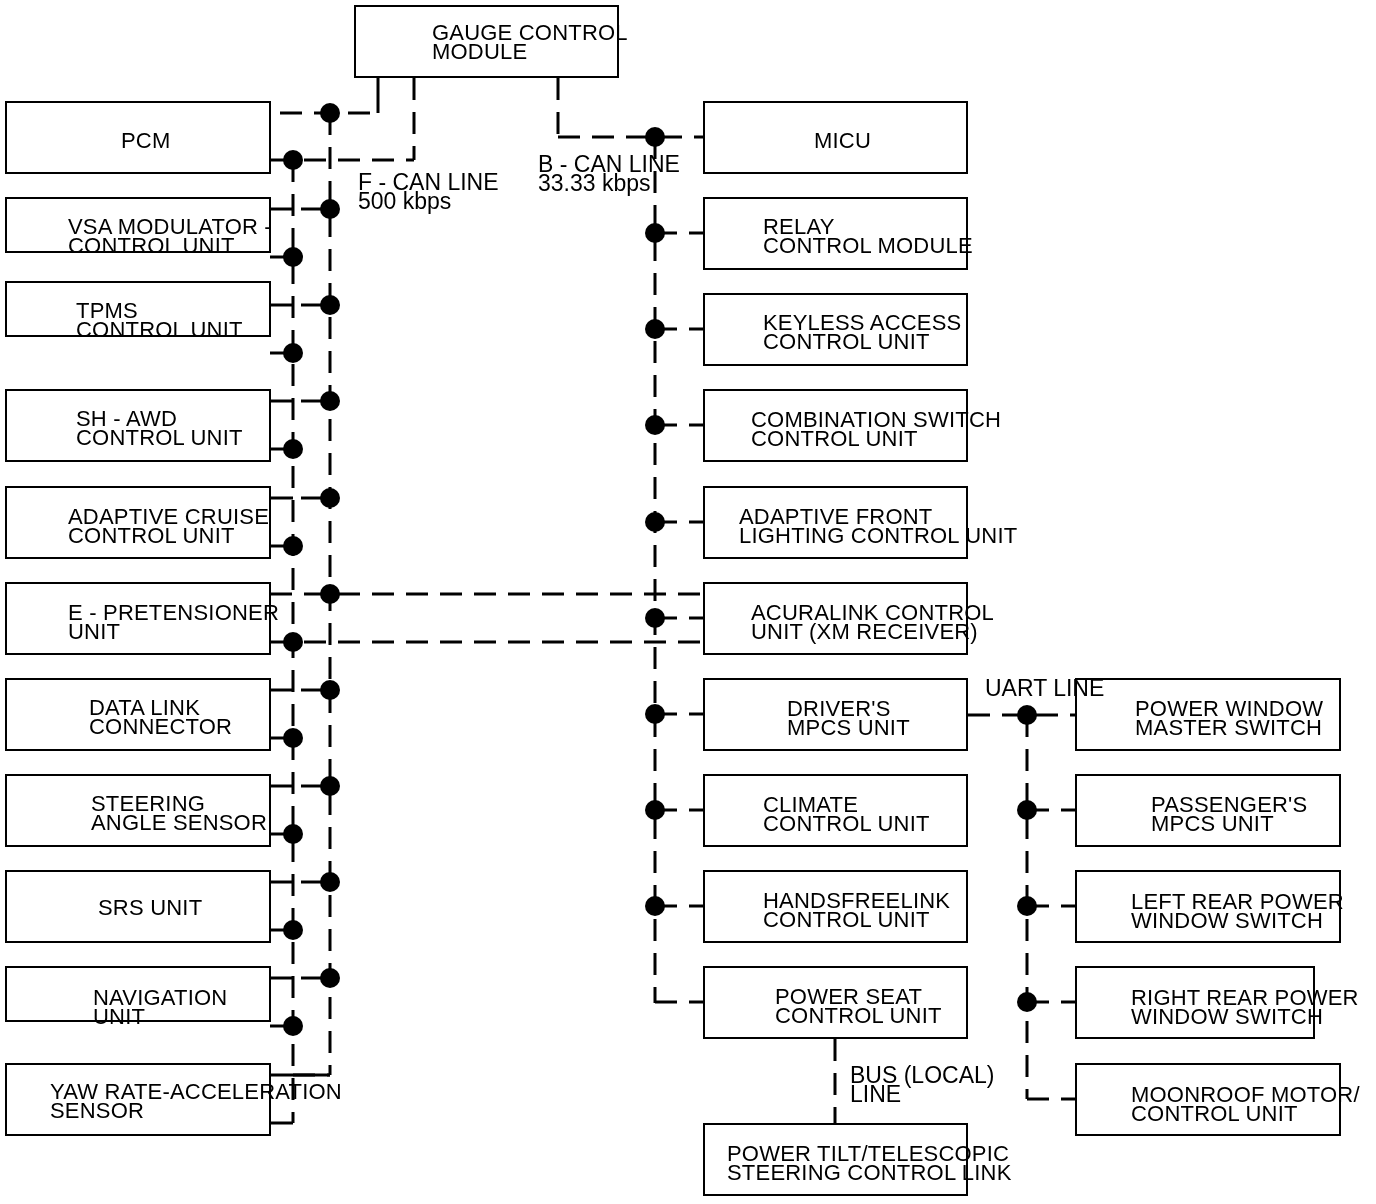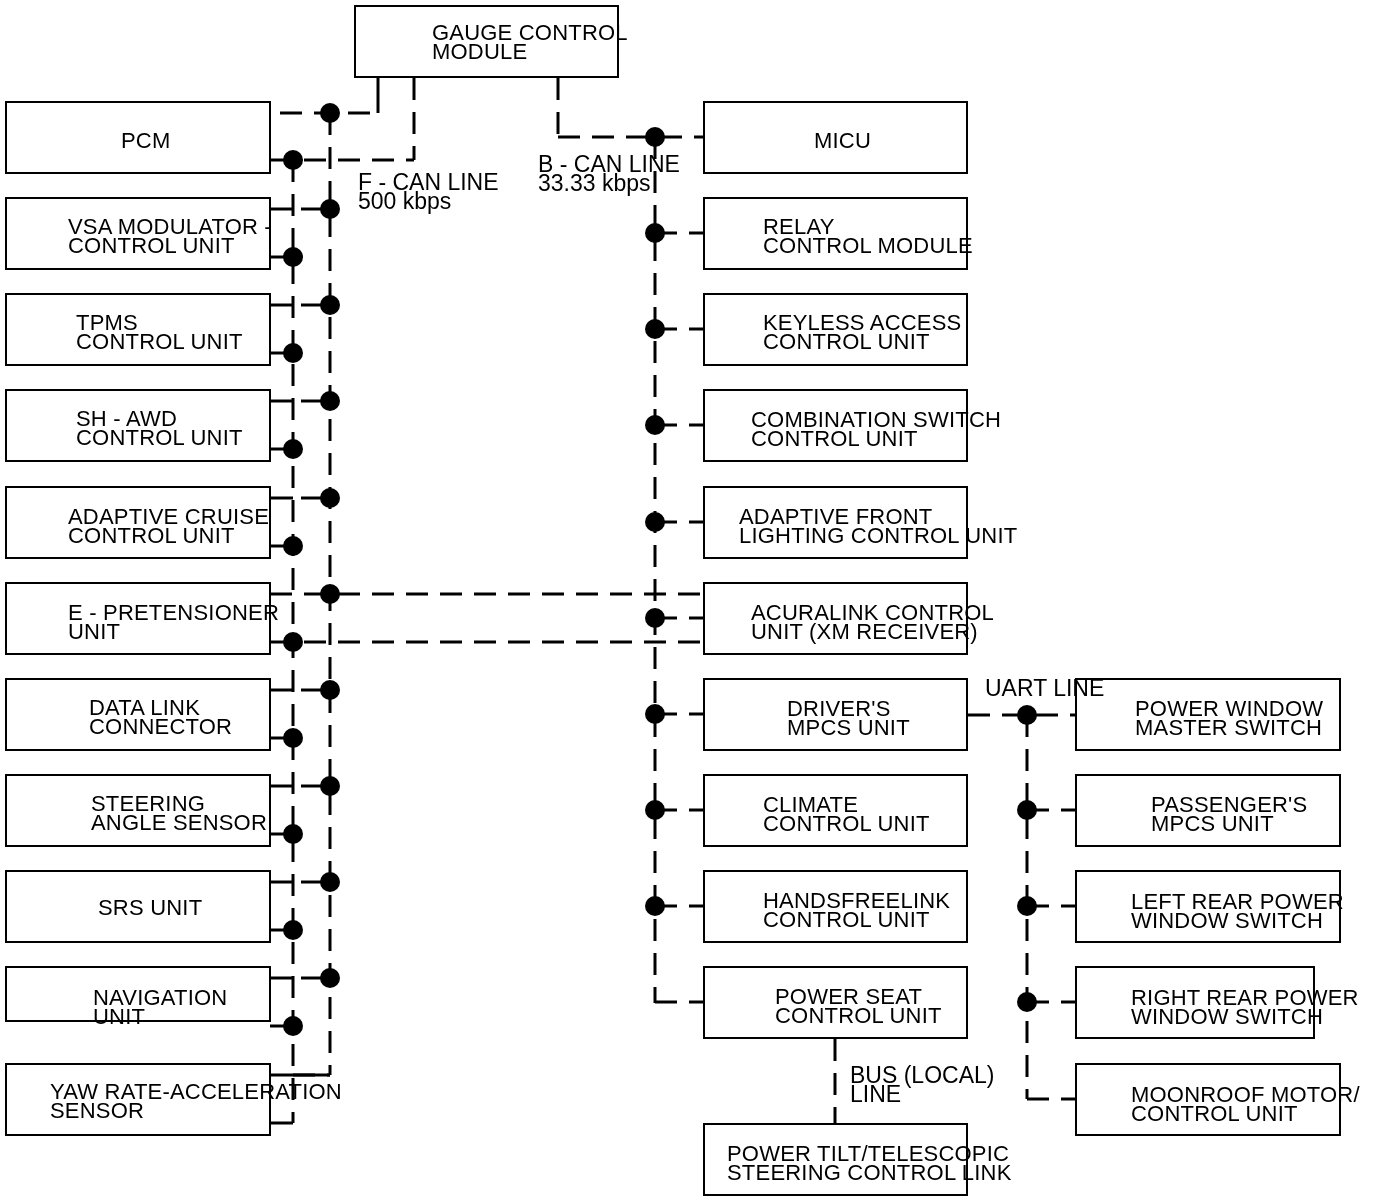--- a/index.html
+++ b/index.html
@@ -104,25 +104,25 @@
   </svg>
 
 <div class="box" style="left:354px;top:5px;width:265px;height:73px;">
   <div class="lbl" style="left:76px;top:16px;">GAUGE CONTROL
 MODULE</div>
 </div>
 
 <div class="box" style="left:5px;top:101px;width:266px;height:73px;">
   <div class="lbl" style="left:114px;top:28px;">PCM</div>
 </div>
-<div class="box" style="left:5px;top:197px;width:266px;height:73px;">
+<div class="box" style="left:5px;top:197px;width:266px;height:56px;">
   <div class="lbl" style="left:61px;top:18px;">VSA MODULATOR -
 CONTROL UNIT</div>
 </div>
-<div class="box" style="left:5px;top:293px;width:266px;height:73px;">
+<div class="box" style="left:5px;top:281px;width:266px;height:56px;">
   <div class="lbl" style="left:69px;top:18px;">TPMS
 CONTROL UNIT</div>
 </div>
 <div class="box" style="left:5px;top:389px;width:266px;height:73px;">
   <div class="lbl" style="left:69px;top:18px;">SH - AWD
 CONTROL UNIT</div>
 </div>
 <div class="box" style="left:5px;top:486px;width:266px;height:73px;">
   <div class="lbl" style="left:61px;top:19px;">ADAPTIVE CRUISE
 CONTROL UNIT</div>

